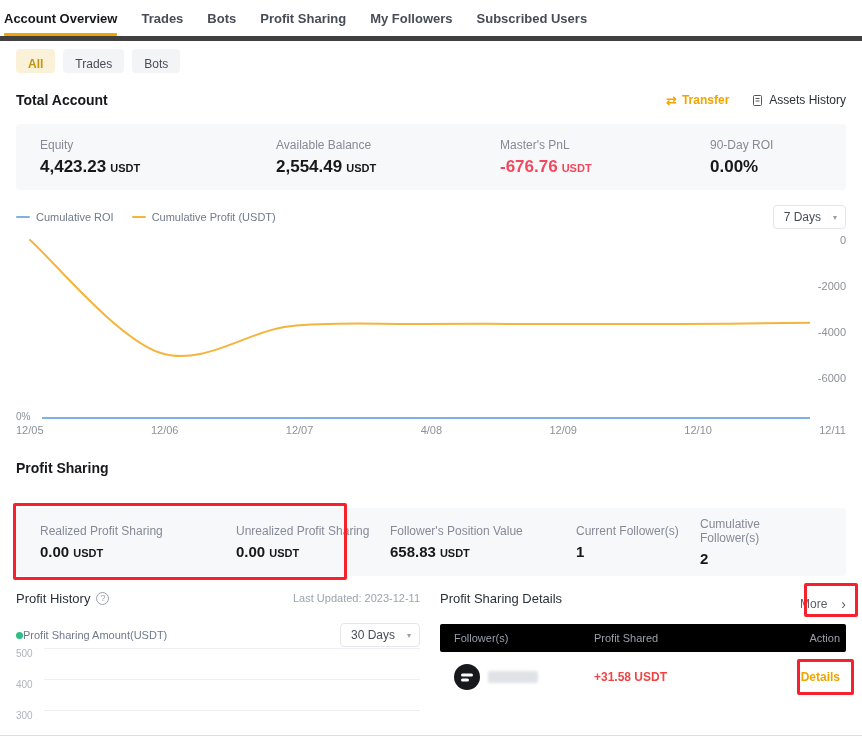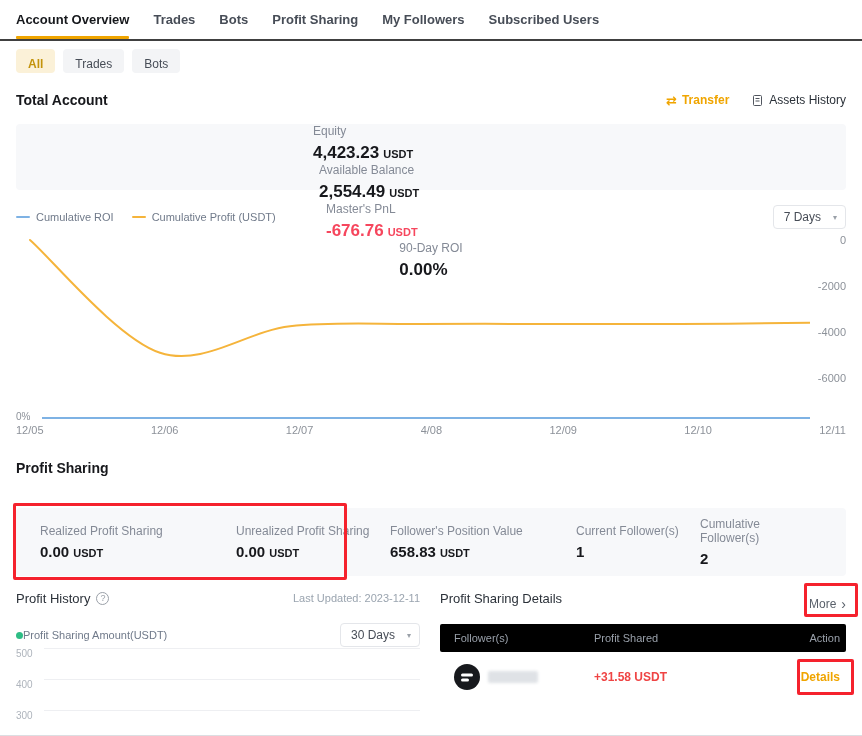--- a/index.html
+++ b/index.html
@@ -1,41 +1,41 @@
 <!DOCTYPE html>
 <html><head>
 <meta charset="utf-8">
 <title>Copy Trading Dashboard</title>
 <style>
   * { margin:0; padding:0; box-sizing:border-box; }
   body { background:#fff; font-family:"Liberation Sans","DejaVu Sans",sans-serif; }
   .page { width:862px; height:736px; position:relative; overflow:hidden; background:#fff; border-bottom:1px solid #DCDEE2; }
 
   
-  .tabs { display:flex; gap:24px; align-items:center; height:41px; padding:0 16px; border-bottom:2px solid #404040; }
+  .tabs { display:flex; gap:24px; align-items:center; height:41px; padding:0 4px; border-bottom:5px solid #404040; }
   .tab { font-size:13px; font-weight:700; color:#474D57; cursor:pointer; position:relative; height:100%; display:flex; align-items:center; white-space:nowrap; }
   .tab.active { color:#16181C; }
   .tab.active::after { content:""; position:absolute; left:0; right:0; bottom:0; height:3px; background:#F0A500; border-radius:1px; }
 
   
   .pills { display:flex; gap:8px; margin:8px 16px 0; align-items:center; height:24px; }
   .pill { height:24px; padding:8px 12px; border-radius:4px; border:none; font-size:12px; color:#474D57; background:#F3F4F6; cursor:pointer; font-family:inherit; }
   .pill.active { background:#FBF1D8; color:#C3930B; font-weight:700; }
 
   
   .section-head { display:flex; justify-content:space-between; align-items:center; margin:16px 16px 0; height:22px; }
   .sec-title { font-size:14px; font-weight:700; color:#17181C; }
   .head-actions { display:flex; align-items:center; gap:22px; }
   .action-link { display:flex; align-items:center; gap:5px; font-size:12px; background:none; border:none; cursor:pointer; font-family:inherit; color:#2B3139; }
   .action-link.bold { font-weight:700; }
   .ticon { font-size:13px; line-height:1; }
 
   
   .stats-panel { background:#F7F8FA; border-radius:4px; display:flex; align-items:center; padding:0 24px; margin:0 16px; }
-  .panel1 { height:66px; margin-top:13px;flex-direction:column; }
+  .panel1 { height:66px; margin-top:13px; }
   .panel2 { height:68px; margin-top:28px; }
   .stat-label { font-size:12px; color:#848A96; margin-bottom:5px; }
   .stat-value { font-size:17px; font-weight:700; color:#17181C; }
   .panel2 .stat-value { font-size:15px; }
   .unit { font-size:11px; margin-left:4px; }
   .p1c1{width:236px}.p1c2{width:224px}.p1c3{width:210px}.p1c4{flex:1}
   .p2c1{width:196px}.p2c2{width:154px}.p2c3{width:186px}.p2c4{width:124px}.p2c5{flex:1}
 
   
   .legend-row { display:flex; justify-content:space-between; align-items:center; margin:14px 16px 0; height:26px; }
@@ -63,21 +63,21 @@
   .title-sm { font-size:13px; color:#2B3139; display:flex; align-items:center; gap:6px; }
   .muted { font-size:11px; color:#9AA4AF; }
   .info-circle { width:13px; height:13px; border:1px solid #9AA0A8; border-radius:50%; color:#9AA0A8; font-size:9px; display:inline-flex; align-items:center; justify-content:center; cursor:pointer; }
   .legend2 { margin-top:14px; height:26px; display:flex; justify-content:space-between; align-items:center; }
   .leg { display:flex; align-items:center; gap:0; font-size:11px; color:#707A8A; }
   .dot { width:7px; height:7px; border-radius:50%; background:#2EBD85; }
   .gridrow { display:flex; gap:8px; height:31px; }
   .glabel { width:20px; font-size:10px; color:#AEB4BC; }
   .gline { flex:1; height:1px; background:#EEEFF2; }
 
-  .more { display:flex; align-items:center; gap:5px; background:none; border:none; font-size:12px; color:#5A616B; cursor:pointer; font-family:inherit;margin-top:12px; }
+  .more { display:flex; align-items:center; gap:14px; background:none; border:none; font-size:12px; color:#5A616B; cursor:pointer; font-family:inherit;margin-top:12px; }
   .chev { font-size:14px; line-height:1; }
   .thead { margin-top:16px; height:28px; background:#000000; display:flex; align-items:center; padding:0 6px 0 14px; font-size:11px; color:#99A0AA; border-radius:2px; }
   .tc1{width:140px}.tc2{flex:1}.tc3{width:60px;text-align:right}
   .trow { height:50px; display:flex; align-items:center; padding:0 6px 0 14px; font-size:12px; color:#2B3139; }
   .cell1 { display:flex; align-items:center; }
   .avatar { width:26px; height:26px; border-radius:50%; display:inline-flex; align-items:center; justify-content:center; margin-right:8px; }
   .blur-name { display:inline-block; width:50px; height:12px; background:#DFE2E6; border-radius:2px; filter:blur(1.5px); }
   .profit-shared { font-weight:700; }
   .details-btn { font-size:12px; font-weight:700; background:none; border:none; cursor:pointer; font-family:inherit;padding-left:8px; }
 

